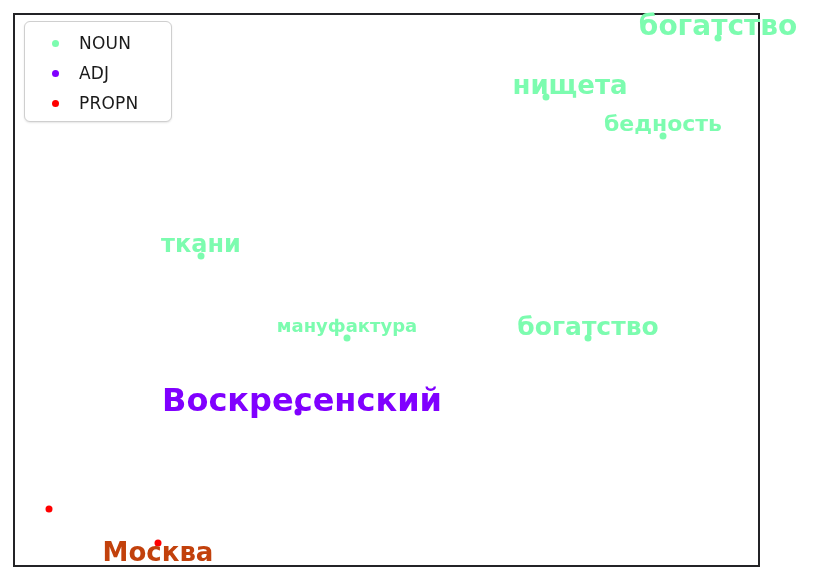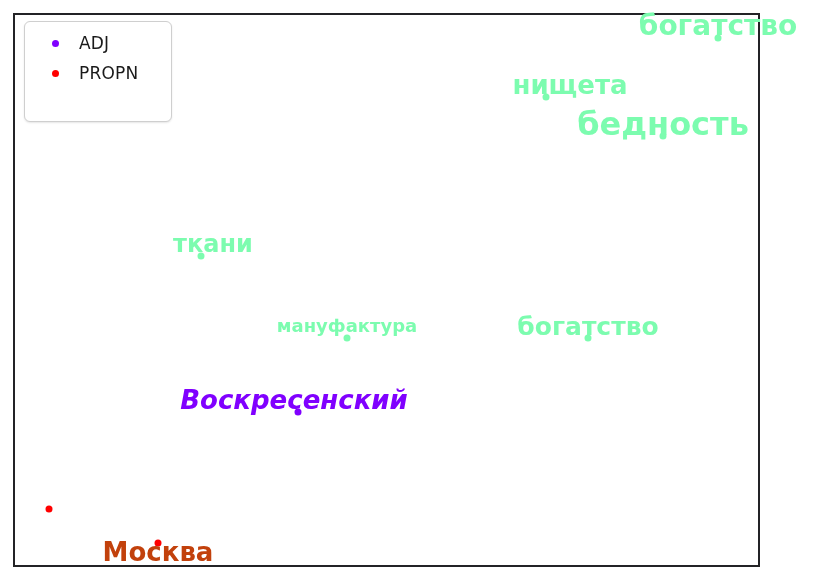--- a/index.html
+++ b/index.html
@@ -112,35 +112,41 @@
 <div id="scatter-figure">
 
   <div id="plot-frame"></div>
 
   <div id="data-layer">
       <div class="point dot-small" style="left: 718px; top: 38px; background: rgb(124, 252, 175);"></div>
       <div class="word-label" style="left: 718px; top: 26px; color: rgb(124, 252, 175); font-size: 28px;">богатство</div>
       <div class="point dot-small" style="left: 546px; top: 97px; background: rgb(124, 252, 175);"></div>
       <div class="word-label" style="left: 546px; top: 85px; color: rgb(124, 252, 175); font-size: 26px; margin-left: 24px;">нищета</div>
       <div class="point dot-small" style="left: 663px; top: 136px; background: rgb(124, 252, 175);"></div>
-      <div class="word-label" style="left: 663px; top: 124px; color: rgb(124, 252, 175); font-size: 32px;">бедность</div>
+      <div class="word-label" style="left: 663px; top: 124px; color: rgb(124, 252, 175); font-size: 22px;">бедность</div>
       <div class="point dot-small" style="left: 201px; top: 256px; background: rgb(124, 252, 175);"></div>
-      <div class="word-label" style="left: 201px; top: 244px; color: rgb(124, 252, 175); font-size: 24px; margin-left: 12px;">ткани</div>
+      <div class="word-label" style="left: 201px; top: 244px; color: rgb(124, 252, 175); font-size: 24px;">ткани</div>
       <div class="point dot-small" style="left: 347px; top: 338px; background: rgb(124, 252, 175);"></div>
       <div class="word-label" style="left: 347px; top: 326px; color: rgb(124, 252, 175); font-size: 18px;">мануфактура</div>
       <div class="point dot-small" style="left: 588px; top: 338px; background: rgb(124, 252, 175);"></div>
       <div class="word-label" style="left: 588px; top: 326px; color: rgb(124, 252, 175); font-size: 25px;">богатство</div>
       <div class="point dot-small" style="left: 49px; top: 509px; background: rgb(255, 0, 0);"></div>
       <div class="point dot-small" style="left: 158px; top: 543px; background: rgb(255, 0, 0);"></div>
       <div class="word-label" style="left: 158px; top: 552px; color: #c2410c; font-size: 26px;">Москва</div>
       <div class="point dot-small" style="left: 298px; top: 412px; background: rgb(128, 0, 255);"></div>
-      <div class="word-label" style="left: 294px; top: 400px; color: rgb(128, 0, 255); font-size: 26px; font-style: italic;">Воскресенский</div>
+      <div class="word-label" style="left: 302px; top: 400px; color: rgb(128, 0, 255); font-size: 32px;">Воскресенский</div>
     </div>
 
   <div id="legend-box">
+    <div class="legend-entry">
+      <span class="legend-marker-cell">
+        <span class="legend-marker" style="background:#7CFCAF"></span>
+      </span>
+      <span class="legend-text">NOUN</span>
+    </div>
     <div class="legend-entry">
       <span class="legend-marker-cell">
         <span class="legend-marker" style="background:#8000FF"></span>
       </span>
       <span class="legend-text">ADJ</span>
     </div>
     <div class="legend-entry">
       <span class="legend-marker-cell">
         <span class="legend-marker" style="background:#FF0000"></span>
       </span>

